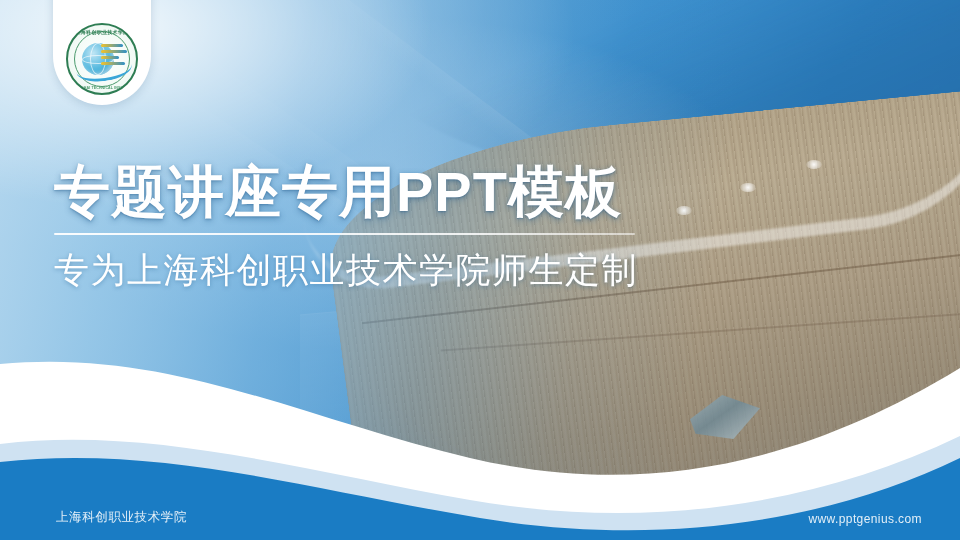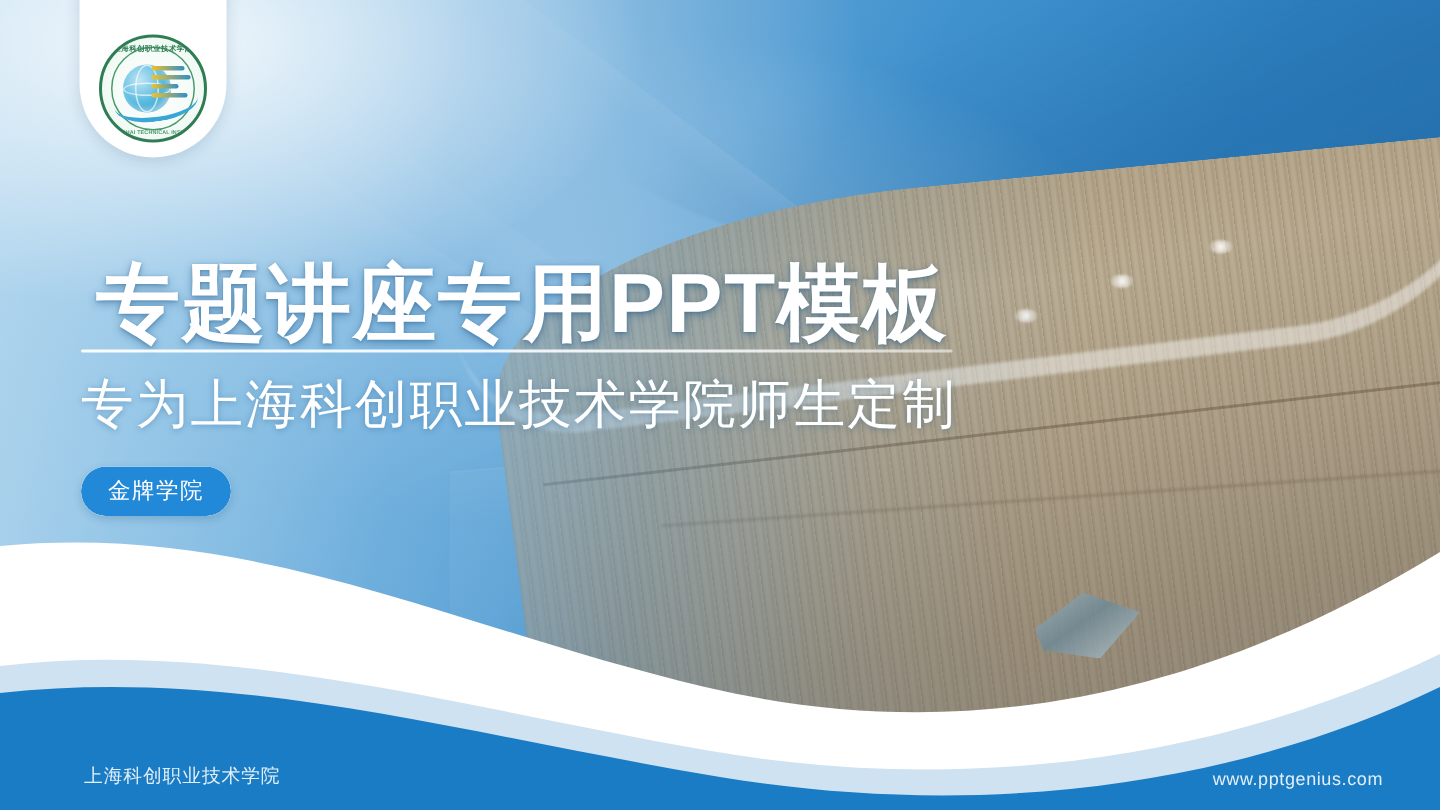--- a/index.html
+++ b/index.html
@@ -207,21 +207,21 @@
     color: #2e7d53; font-size: 5px; letter-spacing: .3px; font-weight: bold;
     white-space: nowrap;
   }
   .logo-txt-top { top: 4px; }
   .logo-txt-bot { bottom: 3px; font-size: 3.6px; color: #4b9a6d; letter-spacing: .1px; }
 
   
   .title {
     position: absolute;
     left: 54px; top: 163px;
-    margin: 10px;
+    margin: 0;
     font-size: 56px;
     line-height: 1.05;
     font-weight: bold;
     color: #ffffff;
     letter-spacing: 1px;
     text-shadow: 0 2px 6px rgba(26,84,134,0.45), 0 1px 2px rgba(26,84,134,0.35);
     white-space: nowrap;
   }
   .divider {
     position: absolute;
@@ -328,21 +328,20 @@
       <div class="logo-swoosh"></div>
       <div class="logo-txt-bot">SHANGHAI TECHNICAL INSTITUTE</div>
     </div>
   </div>
 
   <h1 class="title">专题讲座专用PPT模板</h1>
   <div class="divider"></div>
   <p class="subtitle">专为上海科创职业技术学院师生定制</p>
 
   <div class="pill">
-    <span class="pill-left">金牌学院</span>
   </div>
 
   <svg class="waves" viewBox="0 0 960 200" preserveAspectRatio="none">
 
     <path d="M0,24 C170,8 300,78 470,118 C640,158 800,126 960,28 L960,200 L0,200 Z" fill="#ffffff"></path>
 
     <path d="M0,104 C150,86 300,130 470,160 C640,190 810,168 960,96 L960,200 L0,200 Z" fill="#cfe2f2"></path>
 
     <path d="M0,122 C160,104 310,150 480,178 C650,206 820,186 960,118 L960,200 L0,200 Z" fill="#1a7cc4"></path>
   </svg>

